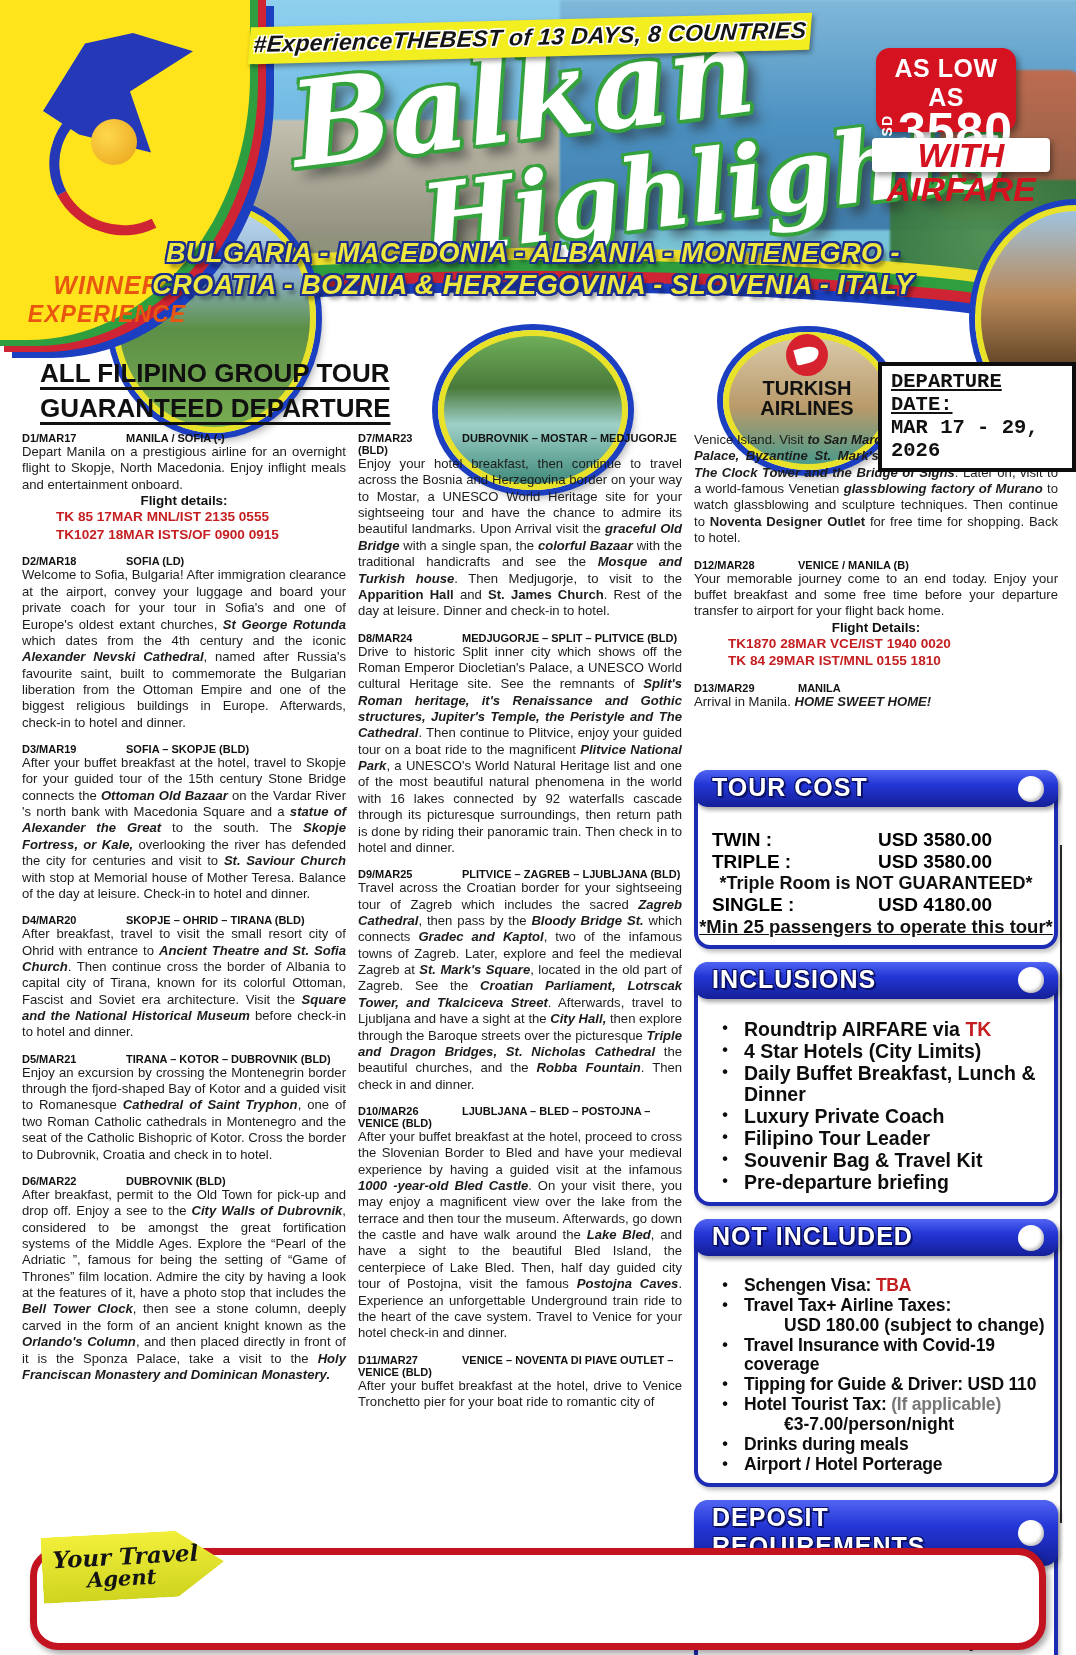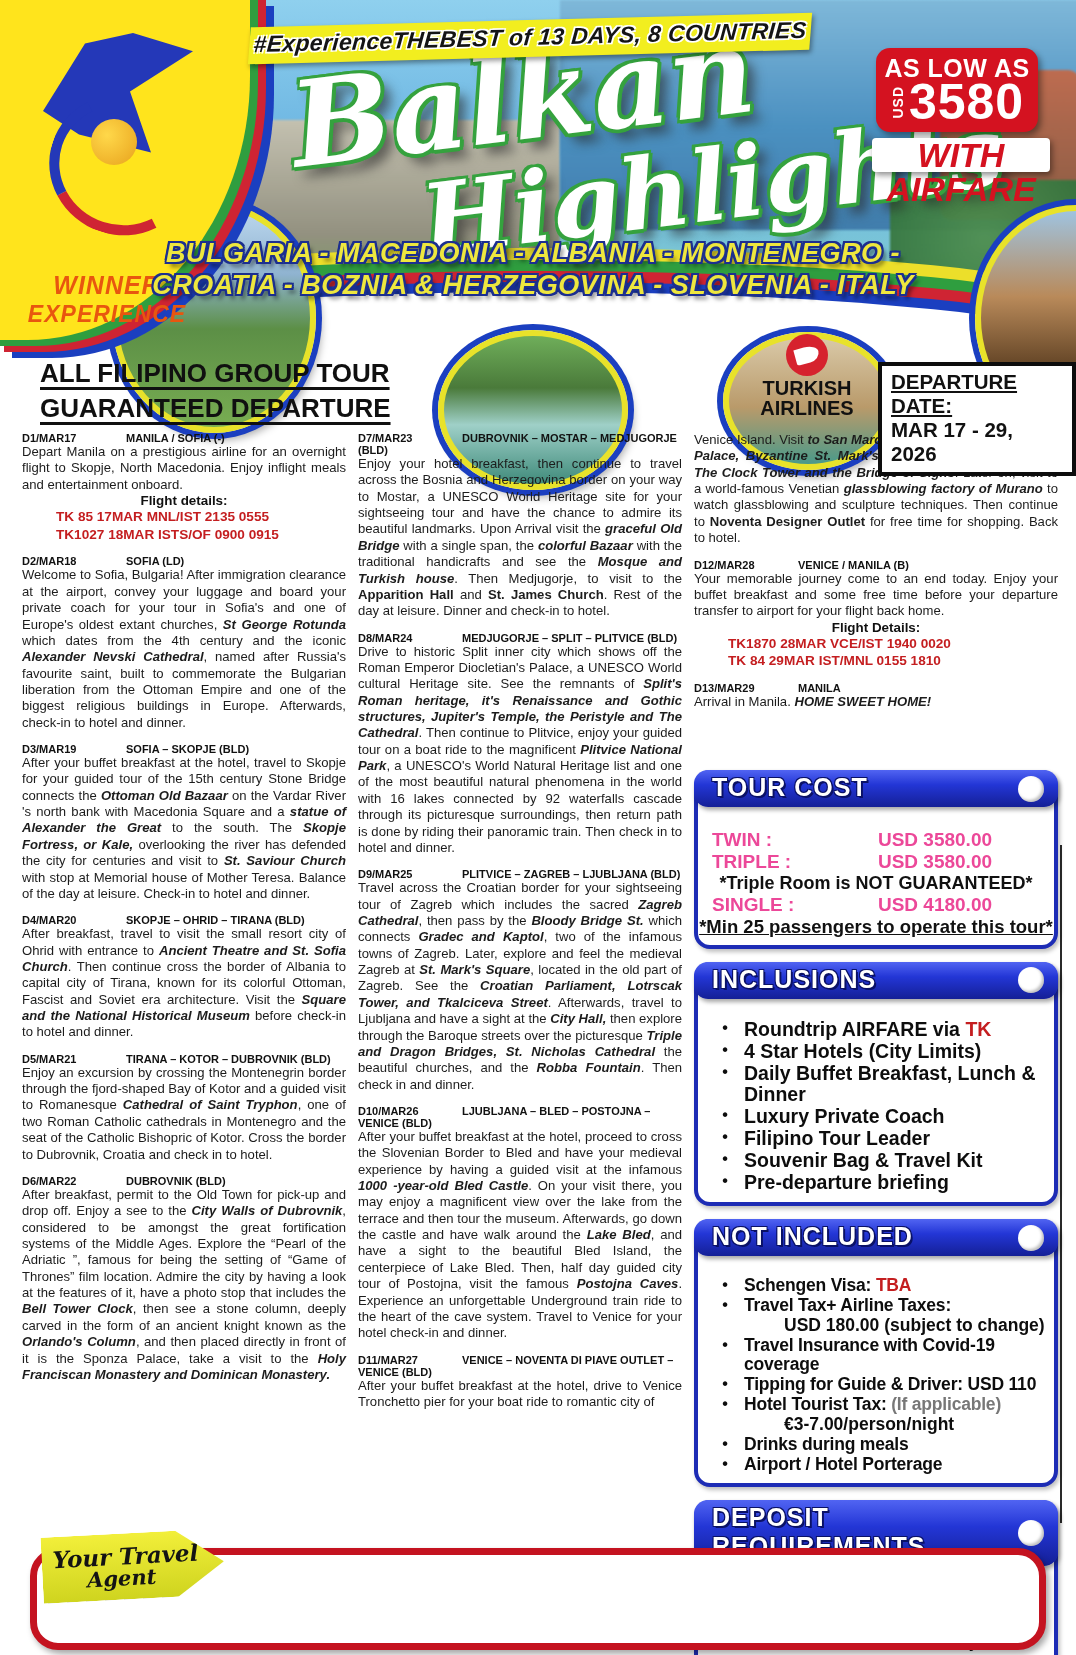--- a/index.html
+++ b/index.html
@@ -50,21 +50,21 @@
   .hashtag{position:absolute;left:250px;top:20px;width:560px;z-index:5;padding:4px 0 6px;background:#f2ee1f;
         text-align:center;font-size:23px;font-weight:bold;font-style:italic;color:#141414;
         transform:skewX(-6deg) rotate(-1.5deg);box-shadow:2px 3px 5px rgba(0,0,0,.4);letter-spacing:.3px;
         text-shadow:1.5px 1.5px 0 #fff,-1.5px 1.5px 0 #fff,1.5px -1.5px 0 #fff,-1.5px -1.5px 0 #fff;}
   .script-title{position:absolute;z-index:4;font-family:"DejaVu Serif",serif;font-style:italic;font-weight:bold;
         color:#fff;white-space:nowrap;transform:rotate(-7deg);
         text-shadow:3px 3px 0 #35a23e,-3px -3px 0 #35a23e,3px -3px 0 #35a23e,-3px 3px 0 #35a23e,
                     0 4px 0 #35a23e,4px 0 0 #35a23e,9px 11px 12px rgba(40,40,40,.6);}
   .t1{left:290px;top:28px;font-size:118px;}
   .t2{left:420px;top:128px;font-size:98px;}
-  .price-badge{position:absolute;left:876px;top:48px;width:162px;height:84px;z-index:5;background:#d41220;
+  .price-badge{position:absolute;left:876px;top:48px;width:140px;height:84px;z-index:5;background:#d41220;
         border-radius:14px;color:#fff;text-align:center;box-shadow:3px 4px 6px rgba(0,0,0,.4);}
   .as-low{font-size:25px;font-weight:bold;letter-spacing:.5px;margin-top:6px;}
   .price-row{display:flex;align-items:center;justify-content:center;gap:3px;margin-top:-2px;}
   .usd{writing-mode:vertical-rl;transform:rotate(180deg);font-size:14px;font-weight:bold;letter-spacing:1px;}
   .amount{font-size:50px;font-weight:bold;line-height:.85;letter-spacing:1px;}
   .with-airfare{position:absolute;left:872px;top:138px;width:178px;height:34px;z-index:5;background:#fff;
         border-radius:4px;box-shadow:2px 3px 6px rgba(0,0,0,.45);color:#d41220;font-size:34px;font-weight:bold;
         font-style:italic;text-align:center;line-height:34px;}
   .countries{position:absolute;left:0;width:1066px;z-index:6;text-align:center;font-weight:bold;font-style:italic;
         font-size:27px;color:#eee73e;letter-spacing:.5px;
@@ -75,21 +75,21 @@
   .c2{top:270px;}
 
   
   .group-tour{position:absolute;left:40px;top:356px;z-index:4;font-size:26px;font-weight:bold;color:#101010;line-height:1.35;}
   .group-tour div{text-decoration:underline;text-decoration-thickness:2.5px;text-underline-offset:5px;}
   .tk-wrap{position:absolute;left:745px;top:334px;width:124px;z-index:4;text-align:center;}
   .tk-circle{width:42px;height:42px;margin:0 auto 2px;background:#d6222e;border-radius:50%;position:relative;}
   .tk-circle::after{content:"";position:absolute;left:9px;top:13px;width:24px;height:16px;background:#fff;
         border-radius:0 100% 80% 20% / 0 80% 100% 20%;transform:rotate(-15deg);}
   .tk-name{font-weight:bold;font-size:20px;line-height:1;color:#111;}
-  .departure-box{position:absolute;left:878px;top:362px;z-index:4;border:4px solid #0d0d0d;background:#fff;padding:4px 9px 6px;}
+  .departure-box{position:absolute;left:878px;top:362px;z-index:4;border:4px solid #0d0d0d;background:#fff;padding:4px 9px 6px;font-family:Liberation Mono, monospace;}
   .dep-label{font-weight:bold;font-size:20.5px;text-decoration:underline;color:#111;}
   .dep-date{font-weight:bold;font-size:20.5px;color:#111;}
 
   
   .columns{position:absolute;left:22px;top:432px;width:1036px;z-index:3;display:grid;
         grid-template-columns:324px 324px 364px;column-gap:12px;}
   .day{margin-bottom:12px;}
   .day-head{font-size:11px;font-weight:bold;color:#111;}
   .day-code{display:inline-block;min-width:104px;}
   .day-body{font-size:13.1px;line-height:1.25;text-align:justify;color:#1c1c1c;margin:0;}
@@ -106,21 +106,21 @@
   .box-stack{margin-top:60px;}
   .sidebox{border:4px solid #1d2cb5;border-radius:16px;background:#fff;margin-bottom:13px;
         box-shadow:2px 3px 4px rgba(0,0,0,.25);}
   .sidebox-header{position:relative;margin:-4px -4px 20px;border-radius:14px;padding:3px 18px 5px;
         background:linear-gradient(180deg,#5164f2 0%,#2336d6 40%,#141f96 100%);color:#fff;font-size:25px;
         font-weight:bold;letter-spacing:1px;box-shadow:2px 3px 4px rgba(0,0,0,.35);
         text-shadow:2px 2px 0 #0a1166,-1px -1px 0 #0a1166,1px -1px 0 #0a1166,-1px 1px 0 #0a1166;}
   .sidebox-header .dot{position:absolute;right:14px;top:50%;transform:translateY(-50%);width:26px;height:26px;
         border-radius:50%;background:#fff;box-shadow:inset -2px -2px 3px rgba(0,0,0,.25);}
   .tc-body{padding:2px 0 8px;}
-  .tc-row{display:flex;font-weight:bold;font-size:19px;line-height:1.15;padding:0 14px;color:#ec4899;}
+  .tc-row{display:flex;font-weight:bold;font-size:19px;line-height:1.15;padding:0 14px;color:#000000;}
   .tc-label{width:118px;}
   .tc-value{flex:1;text-align:center;}
   .tc-note{text-align:center;font-weight:bold;font-size:18px;line-height:1.15;color:#111;}
   .tc-note.u{text-decoration:underline;font-size:18.5px;}
   .box-list{padding:0 8px 8px;}
   .bullet-item{display:flex;font-weight:bold;line-height:1.08;color:#0d0d0d;margin:1px 0;}
   .bullet{width:38px;text-align:center;font-size:16px;flex:none;}
   .bullet-text{flex:1;}
   .inclusions-list .bullet-item{font-size:19.5px;}
   .not-included-list .bullet-item{font-size:17.5px;letter-spacing:-.2px;}

